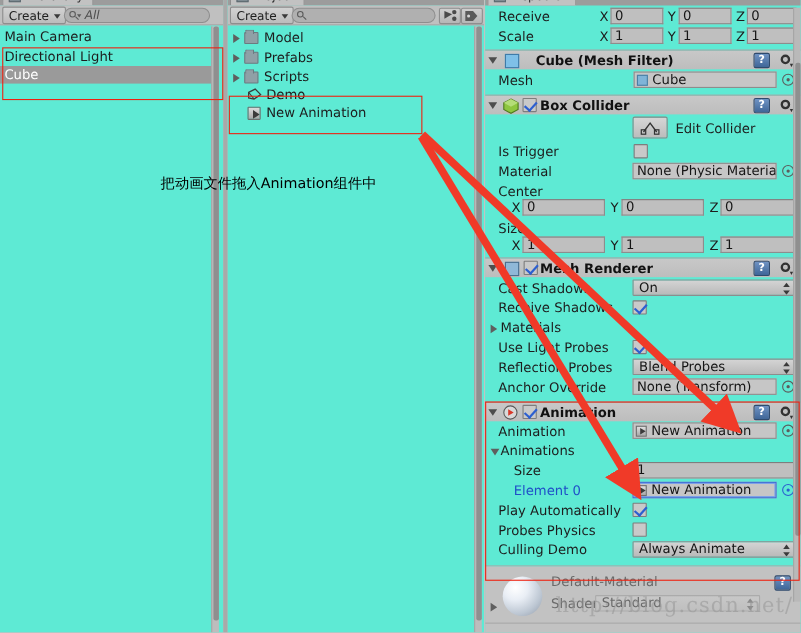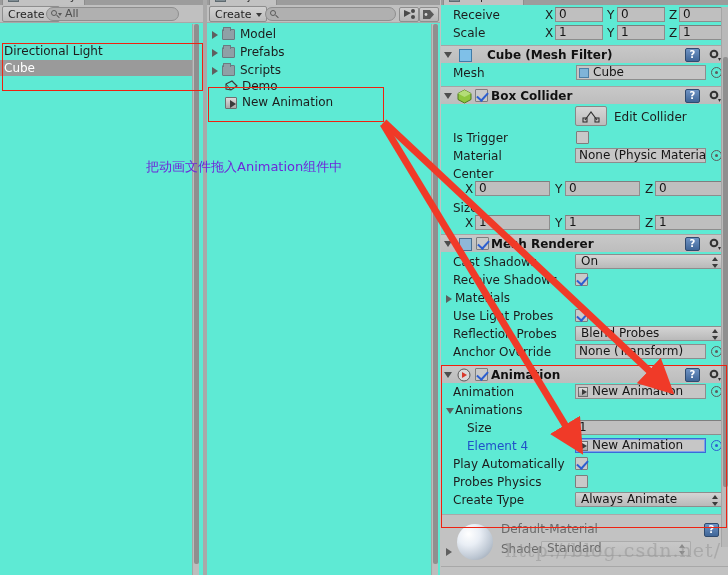--- a/index.html
+++ b/index.html
@@ -242,21 +242,21 @@
     position: absolute; width: 13px; height: 13px; top: 2px;
   }
   .divline { position: absolute; left: 0; right: 0; height: 1px; background: #a8a8a8; }
 
   
   .redbox {
     position: absolute; border: 1px solid #ee2211;
     pointer-events: none;
   }
   .cntext {
-    position: absolute; font-size: 13px; color: #6d28d9;
+    position: absolute; font-size: 13px; color: #000000;
     white-space: nowrap;
     font-family: "DejaVu Sans", "Liberation Sans", sans-serif;
   }
   .arrowsvg { position: absolute; left: 0; top: 0; pointer-events: none; }
   .watermark {
     position: absolute; font-size: 19px; color: rgba(150,150,150,0.55);
     font-family: "DejaVu Serif", "Liberation Serif", serif;
     white-space: nowrap; letter-spacing: 1px;
   }
 
@@ -291,28 +291,31 @@
     <div class="tabright" style="right:8px;">
       
       
     </div>
 
     <div class="toolbar">
       <div class="createbtn" style="left:2px;">
         <span>Create</span>
         <span class="car"></span>
       </div>
-      <div class="searchfield" style="left:46px;width:133px;">
+      <div class="searchfield" style="left:58px;width:133px;font-style:italic;">
         <span class="mag"></span>
         <span class="magstem"></span>
         <span class="drop"></span>
         <span>All</span>
       </div>
     </div>
 
+    <div class="row" style="top:25px;width:193px;">
+      <span>Main Camera</span>
+    </div>
     <div class="row" style="top:43px;width:193px;">
       <span>Directional Light</span>
     </div>
     <div class="row selected" style="top:60px;width:193px;">
       <span>Cube</span>
     </div>
 
     <div class="vscroll" style="right:4px;top:24px;height:551px;">
       <div class="thumb" style="top:0;height:540px;"></div>
     </div>
@@ -569,37 +572,37 @@
     </div>
     <div class="insp-row" style="top:402px;">
       <span class="foldarrow open" style="left:5px;"></span>
       <span class="lbl" style="left:14px;top:0;">Animations</span>
     </div>
     <div class="insp-row" style="top:420px;">
       <span class="lbl" style="left:26px;top:0;">Size</span>
       <div class="numfield" style="left:134px;top:0;width:149px;">1</div>
     </div>
     <div class="insp-row" style="top:438px;">
-      <span class="lbl blue" style="left:26px;top:0;">Element 4</span>
+      <span class="lbl blue" style="left:26px;top:0;">Element 0</span>
       <div class="objfield hasicon focus" style="left:134px;top:0;width:131px;">
         <span class="oico play"></span>
         <span>New Animation</span>
       </div>
       <span class="target blue" style="left:270px;top:2px;"></span>
     </div>
     <div class="insp-row" style="top:456px;">
       <span class="lbl" style="left:12px;top:0;">Play Automatically</span>
       <span class="chk on" style="left:134px;top:1px;"></span>
     </div>
     <div class="insp-row" style="top:474px;">
       <span class="lbl" style="left:12px;top:0;">Probes Physics</span>
       <span class="chk" style="left:134px;top:1px;"></span>
     </div>
     <div class="insp-row" style="top:492px;">
-      <span class="lbl" style="left:12px;top:0;">Create Type</span>
+      <span class="lbl" style="left:12px;top:0;">Culling Demo</span>
       <div class="popup" style="left:134px;top:0;width:149px;">
         <span>Always Animate</span>
         <span class="updown">
             <i class="u"></i>
             <i class="d"></i>
           </span>
       </div>
     </div>
 
     <div class="divline" style="top:514px;"></div>

